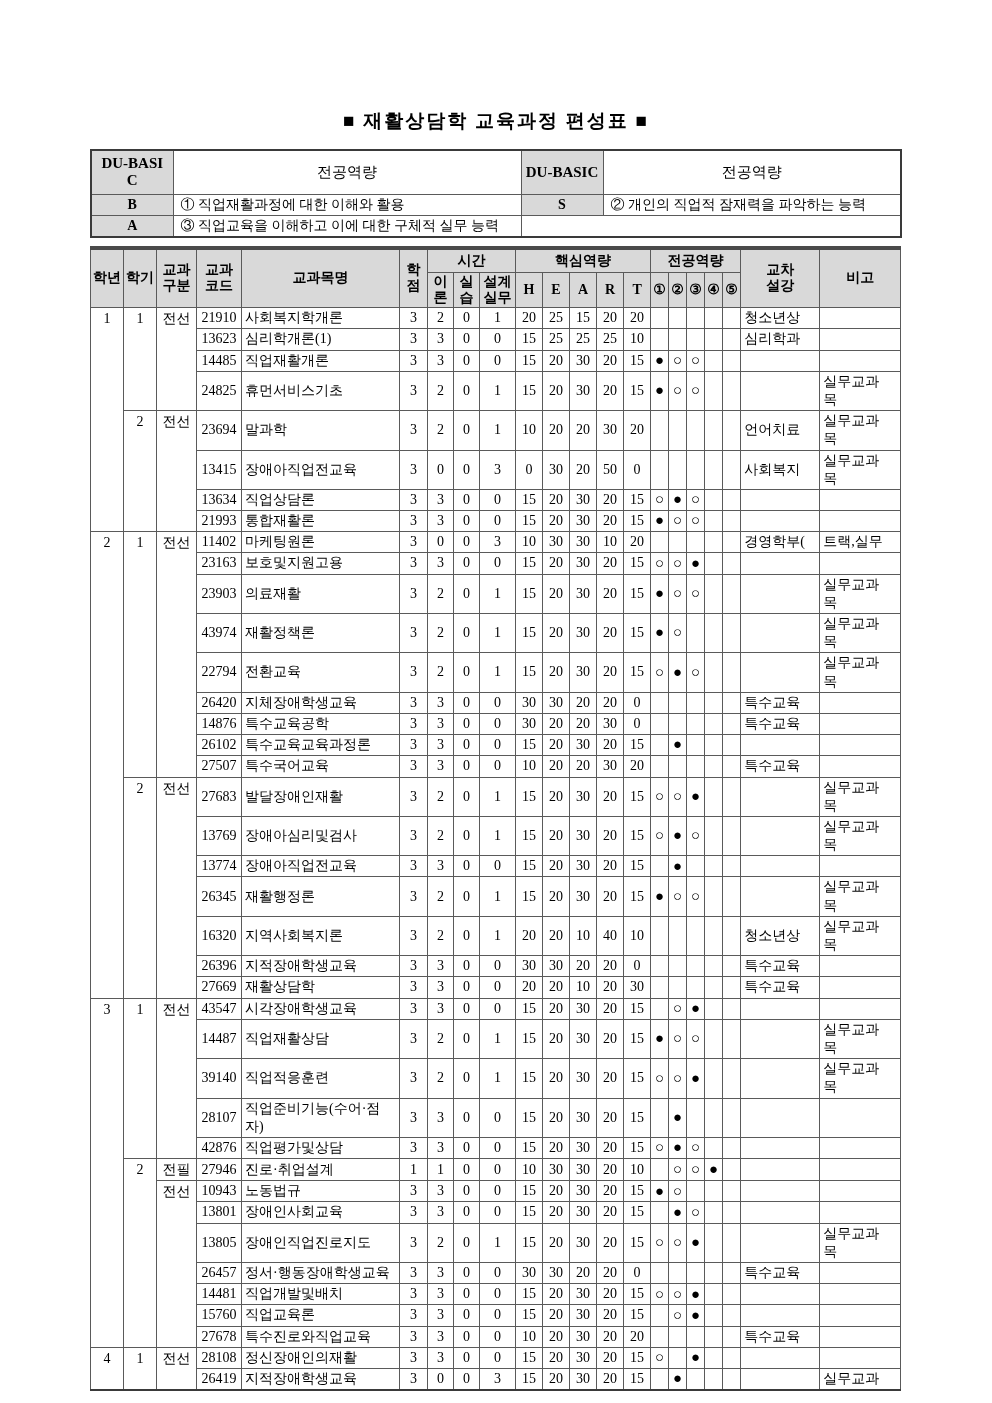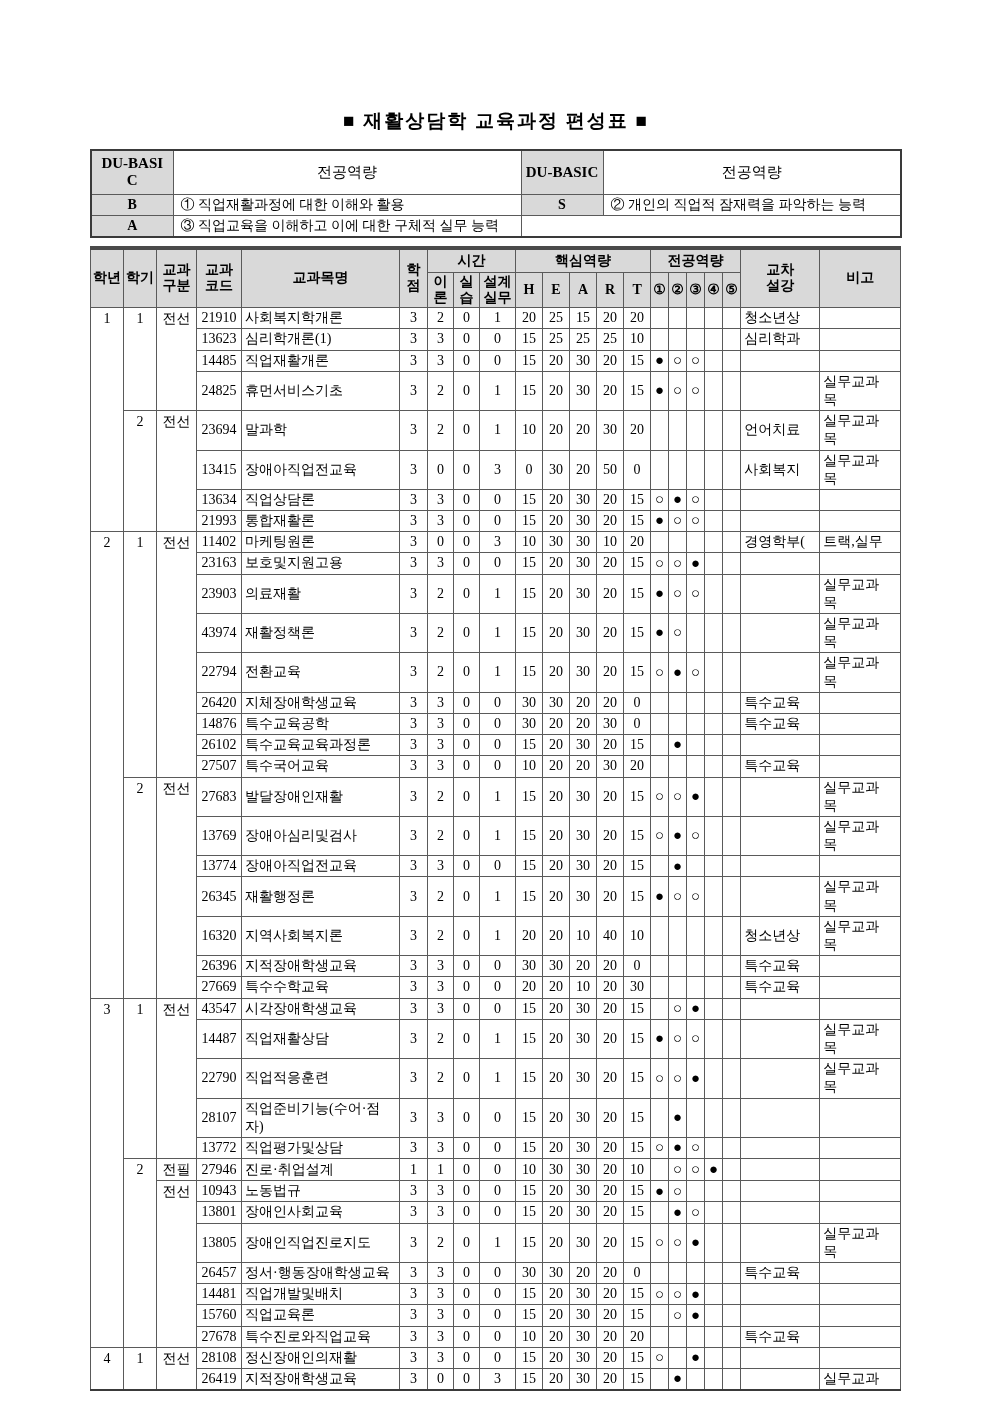--- a/index.html
+++ b/index.html
@@ -634,21 +634,21 @@
           <td class="mk"></td>
           <td class="mk"></td>
           <td class="mk"></td>
           <td class="mk"></td>
           <td class="mk"></td>
           <td class="l wb">특수교육</td>
           <td class="l wb"></td>
         </tr>
         <tr>
           <td class="c">27669</td>
-          <td class="l">특수수학교육</td>
+          <td class="l">재활상담학</td>
           <td class="c">3</td>
           <td class="c">3</td>
           <td class="c">0</td>
           <td class="c">0</td>
           <td class="c">20</td>
           <td class="c">20</td>
           <td class="c">10</td>
           <td class="c">20</td>
           <td class="c">30</td>
           <td class="mk"></td>
@@ -696,21 +696,21 @@
           <td class="c">15</td>
           <td class="mk">●</td>
           <td class="mk">○</td>
           <td class="mk">○</td>
           <td class="mk"></td>
           <td class="mk"></td>
           <td class="l wb"></td>
           <td class="l wb">실무교과목</td>
         </tr>
         <tr>
-          <td class="c">22790</td>
+          <td class="c">39140</td>
           <td class="l">직업적응훈련</td>
           <td class="c">3</td>
           <td class="c">2</td>
           <td class="c">0</td>
           <td class="c">1</td>
           <td class="c">15</td>
           <td class="c">20</td>
           <td class="c">30</td>
           <td class="c">20</td>
           <td class="c">15</td>
@@ -736,21 +736,21 @@
           <td class="c">15</td>
           <td class="mk"></td>
           <td class="mk">●</td>
           <td class="mk"></td>
           <td class="mk"></td>
           <td class="mk"></td>
           <td class="l wb"></td>
           <td class="l wb"></td>
         </tr>
         <tr>
-          <td class="c">13772</td>
+          <td class="c">42876</td>
           <td class="l">직업평가및상담</td>
           <td class="c">3</td>
           <td class="c">3</td>
           <td class="c">0</td>
           <td class="c">0</td>
           <td class="c">15</td>
           <td class="c">20</td>
           <td class="c">30</td>
           <td class="c">20</td>
           <td class="c">15</td>

